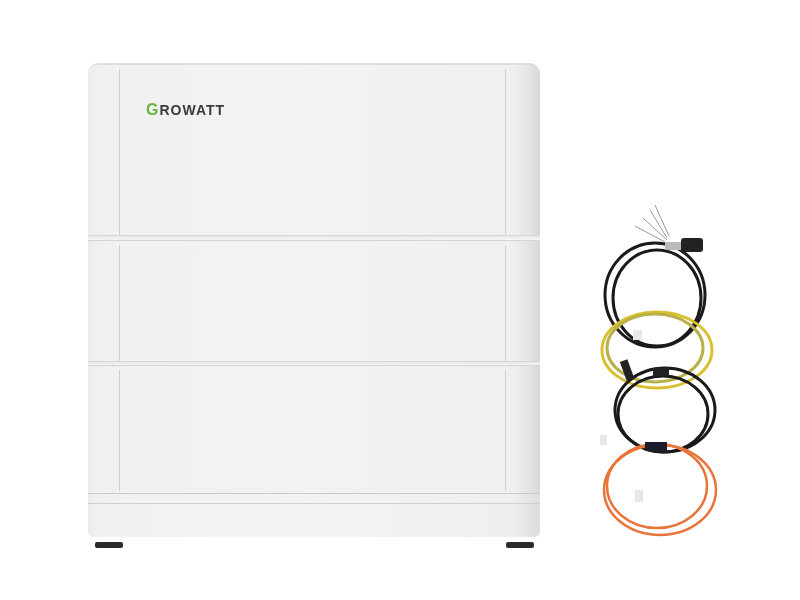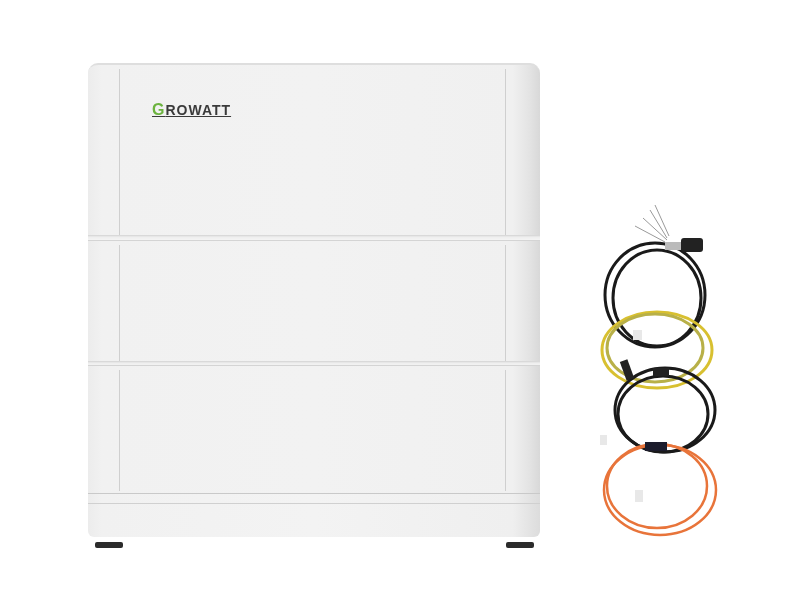--- a/index.html
+++ b/index.html
@@ -37,22 +37,22 @@
       border-top: 1px solid #c9c9c9; box-sizing: border-box;
       border-radius: 0 0 6px 6px;
     }
     .base .seam { position: absolute; left: 0; right: 0; top: 9px; height: 1px; background: #d0d0d0; }
     .foot {
       position: absolute; top: 479px; width: 28px; height: 6px; background: #2b2b2b; border-radius: 2px;
     }
     .foot.l { left: 7px; }
     .foot.r { left: 418px; }
     .logo {
-      position: absolute; left: 64px; top: 36px; font-size: 14px; font-weight: bold;
-      letter-spacing: 1px; color: #3a3a3a; text-decoration: underline;
+      position: absolute; left: 58px; top: 36px; font-size: 14px; font-weight: bold;
+      letter-spacing: 1px; color: #3a3a3a;
     }
     .logo .g { color: #6cb33f; font-size: 16px; }
     .cables { position: absolute; left: 595px; top: 190px; width: 140px; height: 370px; }
   </style>
 </head>
 <body>
 
 <div class="battery">
   <div class="module m1">
     <div class="rail-l"></div>

